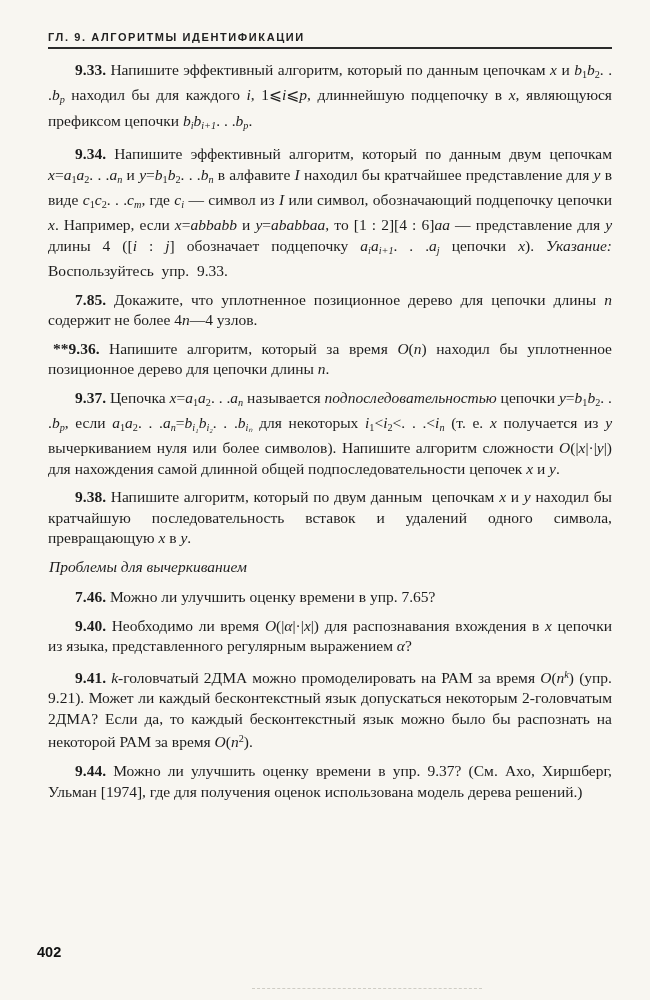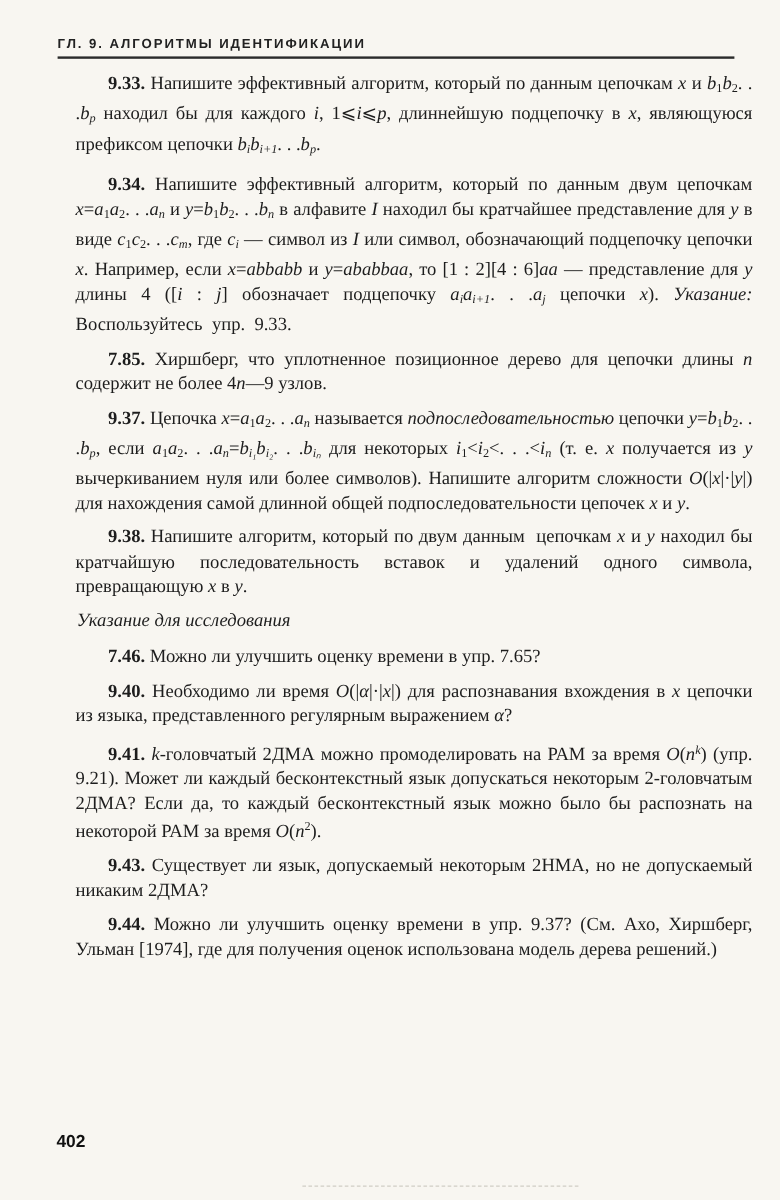--- a/index.html
+++ b/index.html
@@ -16,61 +16,61 @@
     position:absolute;left:48px;top:31px;
     font-family:"Liberation Sans", sans-serif;
     font-weight:bold;font-size:11px;letter-spacing:1.6px;
     color:#222;white-space:nowrap;text-align:right;
   }
   .header-rule{
     position:absolute;left:48px;top:47px;width:564px;
     border-top:2px solid #2b2b2b;
   }
   .content{
-    position:absolute;left:63px;top:60px;width:564px;
+    position:absolute;left:48px;top:60px;width:564px;
     font-size:15.5px;line-height:20.5px;text-align:justify;
   }
   p.exercise{margin:0 0 8px 0;text-indent:27px}
   p.exercise.star{text-indent:5px}
   p.section-heading{
     margin:3px 0 10px 0;font-style:italic;text-indent:1px;font-size:15.5px;
   }
   .run{white-space:pre-wrap}
   .b{font-weight:bold}
   .i{font-style:italic}
   .sub,.subi{font-size:0.66em;vertical-align:-0.28em}
   .subi{font-style:italic}
   .sup,.supi{font-size:0.66em;vertical-align:0.5em}
   .supi{font-style:italic}
   .page-number{
-    position:absolute;left:47px;top:944px;
+    position:absolute;left:37px;top:944px;
     font-family:"Liberation Sans", sans-serif;
     font-weight:bold;font-size:14.5px;color:#111;
   }
   .scan-artifact{
     position:absolute;left:252px;top:988px;width:230px;
     border-top:1px dashed #cfcdc5;
   }
 </style>
 </head>
 <body style="background: rgb(248, 246, 241);">
 
 <div class="page" style="color: rgb(29, 29, 29);">
   <div class="running-header">
     <span>ГЛ. 9. АЛГОРИТМЫ  ИДЕНТИФИКАЦИИ</span>
   </div>
   <div class="header-rule"></div>
   <div class="content">
       <p class="exercise"><span class="run b">9.33.</span><span class="run r"> Напишите эффективный алгоритм, который по данным цепочкам </span><span class="run i">x</span><span class="run r"> и </span><span class="run i">b</span><span class="run sub">1</span><span class="run i">b</span><span class="run sub">2</span><span class="run r">. . .</span><span class="run i">b</span><span class="run subi">p</span><span class="run r"> находил бы для каждого </span><span class="run i">i</span><span class="run r">, 1⩽</span><span class="run i">i</span><span class="run r">⩽</span><span class="run i">p</span><span class="run r">, длиннейшую подцепочку в </span><span class="run i">x</span><span class="run r">, являющуюся префиксом цепочки </span><span class="run i">b</span><span class="run subi">i</span><span class="run i">b</span><span class="run subi">i+1</span><span class="run r">. . .</span><span class="run i">b</span><span class="run subi">p</span><span class="run r">.</span></p>
       <p class="exercise"><span class="run b">9.34.</span><span class="run r"> Напишите эффективный алгоритм, который по данным двум цепочкам </span><span class="run i">x</span><span class="run r">=</span><span class="run i">a</span><span class="run sub">1</span><span class="run i">a</span><span class="run sub">2</span><span class="run r">. . .</span><span class="run i">a</span><span class="run subi">n</span><span class="run r"> и </span><span class="run i">y</span><span class="run r">=</span><span class="run i">b</span><span class="run sub">1</span><span class="run i">b</span><span class="run sub">2</span><span class="run r">. . .</span><span class="run i">b</span><span class="run subi">n</span><span class="run r"> в алфавите </span><span class="run i">I</span><span class="run r"> находил бы кратчайшее представление для </span><span class="run i">y</span><span class="run r"> в виде </span><span class="run i">c</span><span class="run sub">1</span><span class="run i">c</span><span class="run sub">2</span><span class="run r">. . .</span><span class="run i">c</span><span class="run subi">m</span><span class="run r">, где </span><span class="run i">c</span><span class="run subi">i</span><span class="run r"> — символ из </span><span class="run i">I</span><span class="run r"> или символ, обозначающий подцепочку цепочки </span><span class="run i">x</span><span class="run r">. Например, если </span><span class="run i">x</span><span class="run r">=</span><span class="run i">abbabb</span><span class="run r"> и </span><span class="run i">y</span><span class="run r">=</span><span class="run i">ababbaa</span><span class="run r">, то [1 : 2][4 : 6]</span><span class="run i">aa</span><span class="run r"> — представление для </span><span class="run i">y</span><span class="run r"> длины 4 ([</span><span class="run i">i</span><span class="run r"> : </span><span class="run i">j</span><span class="run r">] обозначает подцепочку </span><span class="run i">a</span><span class="run subi">i</span><span class="run i">a</span><span class="run subi">i+1</span><span class="run r">. . .</span><span class="run i">a</span><span class="run subi">j</span><span class="run r"> цепочки </span><span class="run i">x</span><span class="run r">). </span><span class="run i">Указание:</span><span class="run r">  Воспользуйтесь  упр.  9.33.</span></p>
-      <p class="exercise"><span class="run b">7.85.</span><span class="run r"> Хиршберг, что уплотненное позиционное дерево для цепочки длины </span><span class="run i">n</span><span class="run r"> содержит не более 4</span><span class="run i">n</span><span class="run r">—9 узлов.</span></p>
+      <p class="exercise"><span class="run b">7.85.</span><span class="run r"> Докажите, что уплотненное позиционное дерево для цепочки длины </span><span class="run i">n</span><span class="run r"> содержит не более 4</span><span class="run i">n</span><span class="run r">—4 узлов.</span></p>
+      <p class="exercise star"><span class="run b">**9.36.</span><span class="run r"> Напишите алгоритм, который за время </span><span class="run i">O</span><span class="run r">(</span><span class="run i">n</span><span class="run r">) находил бы уплотненное позиционное дерево для цепочки длины </span><span class="run i">n</span><span class="run r">.</span></p>
       <p class="exercise"><span class="run b">9.37.</span><span class="run r"> Цепочка </span><span class="run i">x</span><span class="run r">=</span><span class="run i">a</span><span class="run sub">1</span><span class="run i">a</span><span class="run sub">2</span><span class="run r">. . .</span><span class="run i">a</span><span class="run subi">n</span><span class="run r"> называется </span><span class="run i">подпоследовательностью</span><span class="run r"> цепочки </span><span class="run i">y</span><span class="run r">=</span><span class="run i">b</span><span class="run sub">1</span><span class="run i">b</span><span class="run sub">2</span><span class="run r">. . .</span><span class="run i">b</span><span class="run subi">p</span><span class="run r">, если </span><span class="run i">a</span><span class="run sub">1</span><span class="run i">a</span><span class="run sub">2</span><span class="run r">. . .</span><span class="run i">a</span><span class="run subi">n</span><span class="run r">=</span><span class="run i">b</span><span class="run subi">i₁</span><span class="run i">b</span><span class="run subi">i₂</span><span class="run r">. . .</span><span class="run i">b</span><span class="run subi">iₙ</span><span class="run r"> для некоторых </span><span class="run i">i</span><span class="run sub">1</span><span class="run r">&lt;</span><span class="run i">i</span><span class="run sub">2</span><span class="run r">&lt;. . .&lt;</span><span class="run i">i</span><span class="run subi">n</span><span class="run r"> (т. е. </span><span class="run i">x</span><span class="run r"> получается из </span><span class="run i">y</span><span class="run r"> вычеркиванием нуля или более символов). Напишите алгоритм сложности </span><span class="run i">O</span><span class="run r">(|</span><span class="run i">x</span><span class="run r">|·|</span><span class="run i">y</span><span class="run r">|) для нахождения самой длинной общей подпоследовательности цепочек </span><span class="run i">x</span><span class="run r"> и </span><span class="run i">y</span><span class="run r">.</span></p>
       <p class="exercise"><span class="run b">9.38.</span><span class="run r"> Напишите алгоритм, который по двум данным  цепочкам </span><span class="run i">x</span><span class="run r"> и </span><span class="run i">y</span><span class="run r"> находил бы кратчайшую последовательность вставок и удалений одного символа, превращающую </span><span class="run i">x</span><span class="run r"> в </span><span class="run i">y</span><span class="run r">.</span></p>
-      <p class="section-heading">Указание для исследования</p>
+      <p class="section-heading">Проблемы для вычеркиванием</p>
       <p class="exercise"><span class="run b">7.46.</span><span class="run r"> Можно ли улучшить оценку времени в упр. 7.65?</span></p>
       <p class="exercise"><span class="run b">9.40.</span><span class="run r"> Необходимо ли время </span><span class="run i">O</span><span class="run r">(|</span><span class="run i">α</span><span class="run r">|·|</span><span class="run i">x</span><span class="run r">|) для распознавания вхождения в </span><span class="run i">x</span><span class="run r"> цепочки из языка, представленного регулярным выражением </span><span class="run i">α</span><span class="run r">?</span></p>
       <p class="exercise"><span class="run b">9.41.</span><span class="run r"> </span><span class="run i">k</span><span class="run r">-головчатый 2ДМА можно промоделировать на РАМ за время </span><span class="run i">O</span><span class="run r">(</span><span class="run i">n</span><span class="run supi">k</span><span class="run r">) (упр. 9.21). Может ли каждый бесконтекстный язык допускаться некоторым 2-головчатым 2ДМА? Если да, то каждый бесконтекстный язык можно было бы распознать на некоторой РАМ за время </span><span class="run i">O</span><span class="run r">(</span><span class="run i">n</span><span class="run sup">2</span><span class="run r">).</span></p>
-      <p class="exercise"><span class="run b">9.43.</span><span class="run r"> Существует ли язык, допускаемый некоторым 2НМА, но не допускаемый никаким 2ДМА?</span></p>
       <p class="exercise"><span class="run b">9.44.</span><span class="run r"> Можно ли улучшить оценку времени в упр. 9.37? (См. Ахо, Хиршберг, Ульман [1974], где для получения оценок использована модель дерева решений.)</span></p>
     </div>
   <div class="page-number">402</div>
   <div class="scan-artifact"></div>
 </div>
 
 </body></html>

